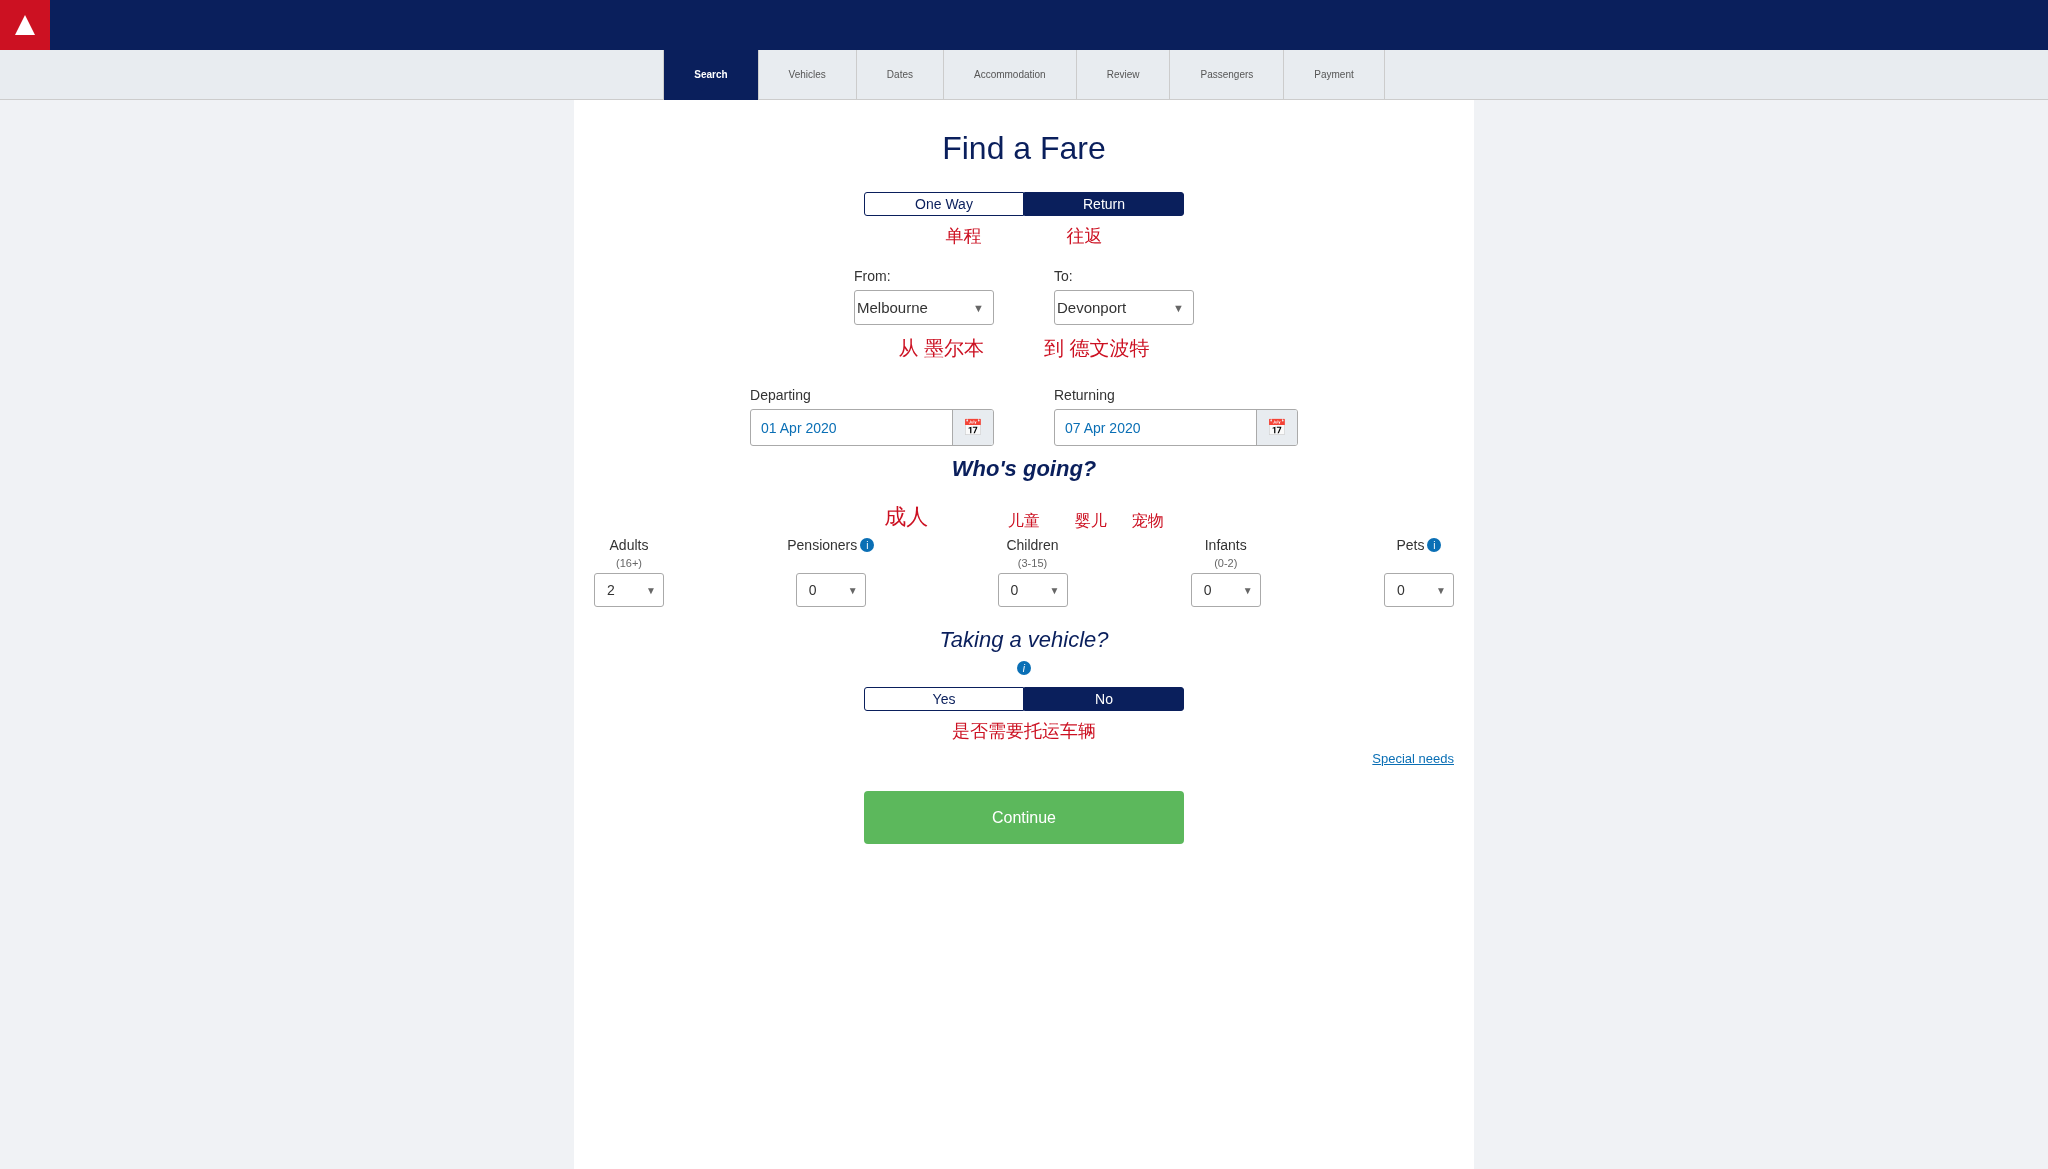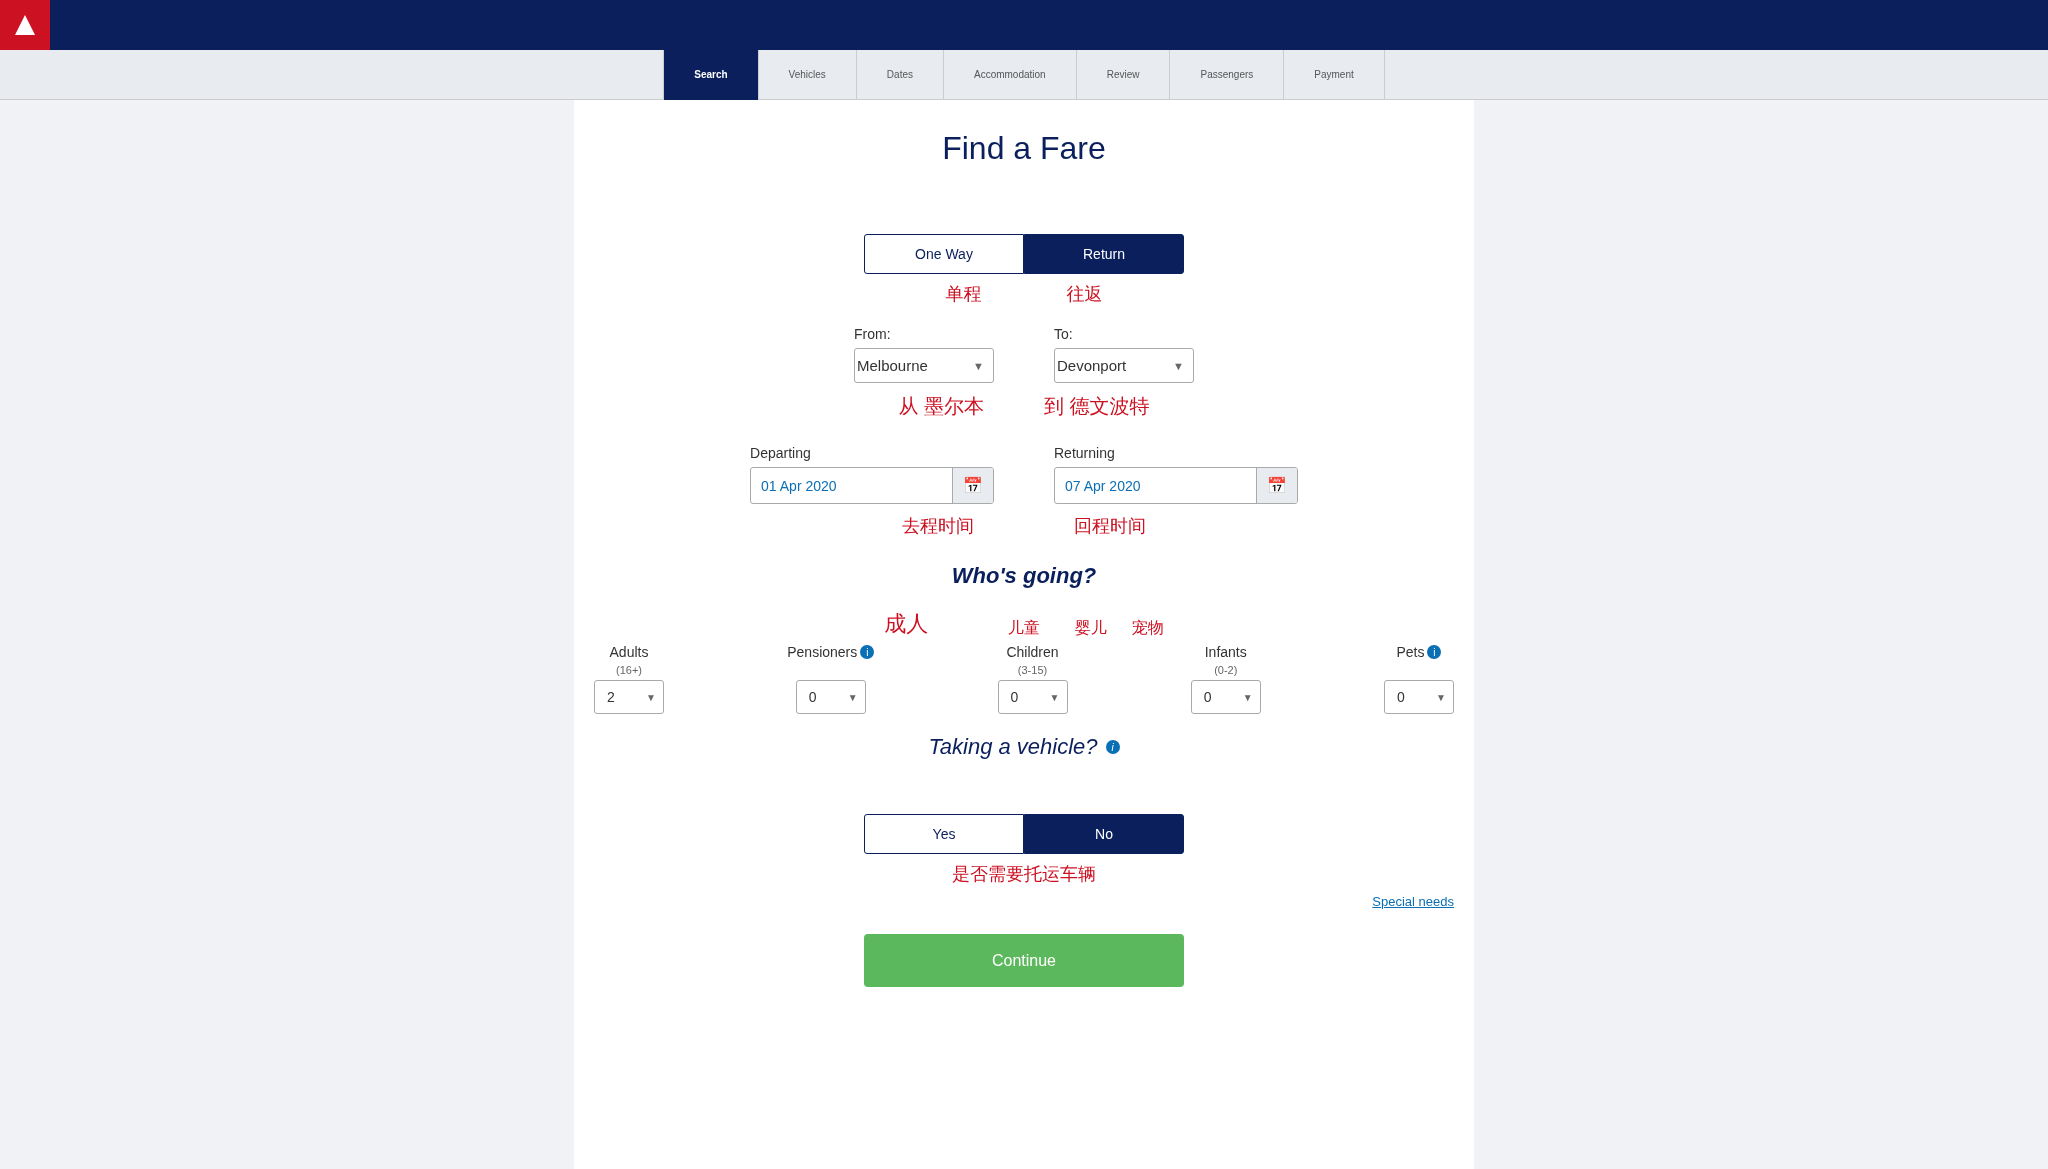--- a/index.html
+++ b/index.html
@@ -81,30 +81,29 @@
     }
 
     
     .toggle-group {
       display: flex;
       justify-content: center;
       margin-bottom: 8px;
     }
     .toggle-btn {
       width: 160px;
-      height: 40px;
+      height: 24px;
       border: 1px solid #0a1f5c;
       background: #fff;
       color: #0a1f5c;
       font-size: 14px;
       cursor: pointer;
       display: flex;
       align-items: center;
       justify-content: center;
-      margin-top: 42px;
     }
     .toggle-btn.active {
       background: #0a1f5c;
       color: #fff;
     }
     .toggle-btn:first-child { border-radius: 3px 0 0 3px; }
     .toggle-btn:last-child { border-radius: 0 3px 3px 0; }
 
     .chinese-label {
       text-align: center;
@@ -286,20 +285,21 @@
       margin-bottom: 10px;
     }
     .vehicle-heading {
       font-size: 22px;
       color: #0a1f5c;
       font-style: italic;
       display: inline-flex;
       align-items: center;
       gap: 8px;
       margin-bottom: 12px;
+      flex-direction: column;
     }
 
     .vehicle-toggle {
       display: flex;
       justify-content: center;
       margin-bottom: 8px;
     }
 
     .chinese-vehicle {
       text-align: center;
@@ -418,24 +418,20 @@
     </div>
     <div class="date-group">
       <label>Returning</label>
       <div class="date-input-wrapper">
         <input type="text" value="07 Apr 2020" style="">
         <span class="cal-icon">📅</span>
       </div>
     </div>
   </div>
 
-  <div class="chinese-dates">
-    <span>去程时间</span>
-    <span>回程时间</span>
-  </div>
 
   <h2 class="section-heading">Who's going?</h2>
 
   <div style="display:flex; justify-content:center; align-items:flex-end; gap:5px; margin-bottom:5px;">
     <span style="color:#cc1122;font-size:22px;margin-right:5px;">成人</span>
     <span style="color:#cc1122;font-size:16px;margin-right:60px;">&nbsp;</span>
     <span style="color:#cc1122;font-size:16px;margin-right:30px;">儿童</span>
     <span style="color:#cc1122;font-size:16px;margin-right:20px;">婴儿</span>
     <span style="color:#cc1122;font-size:16px;">宠物</span>
   </div>

